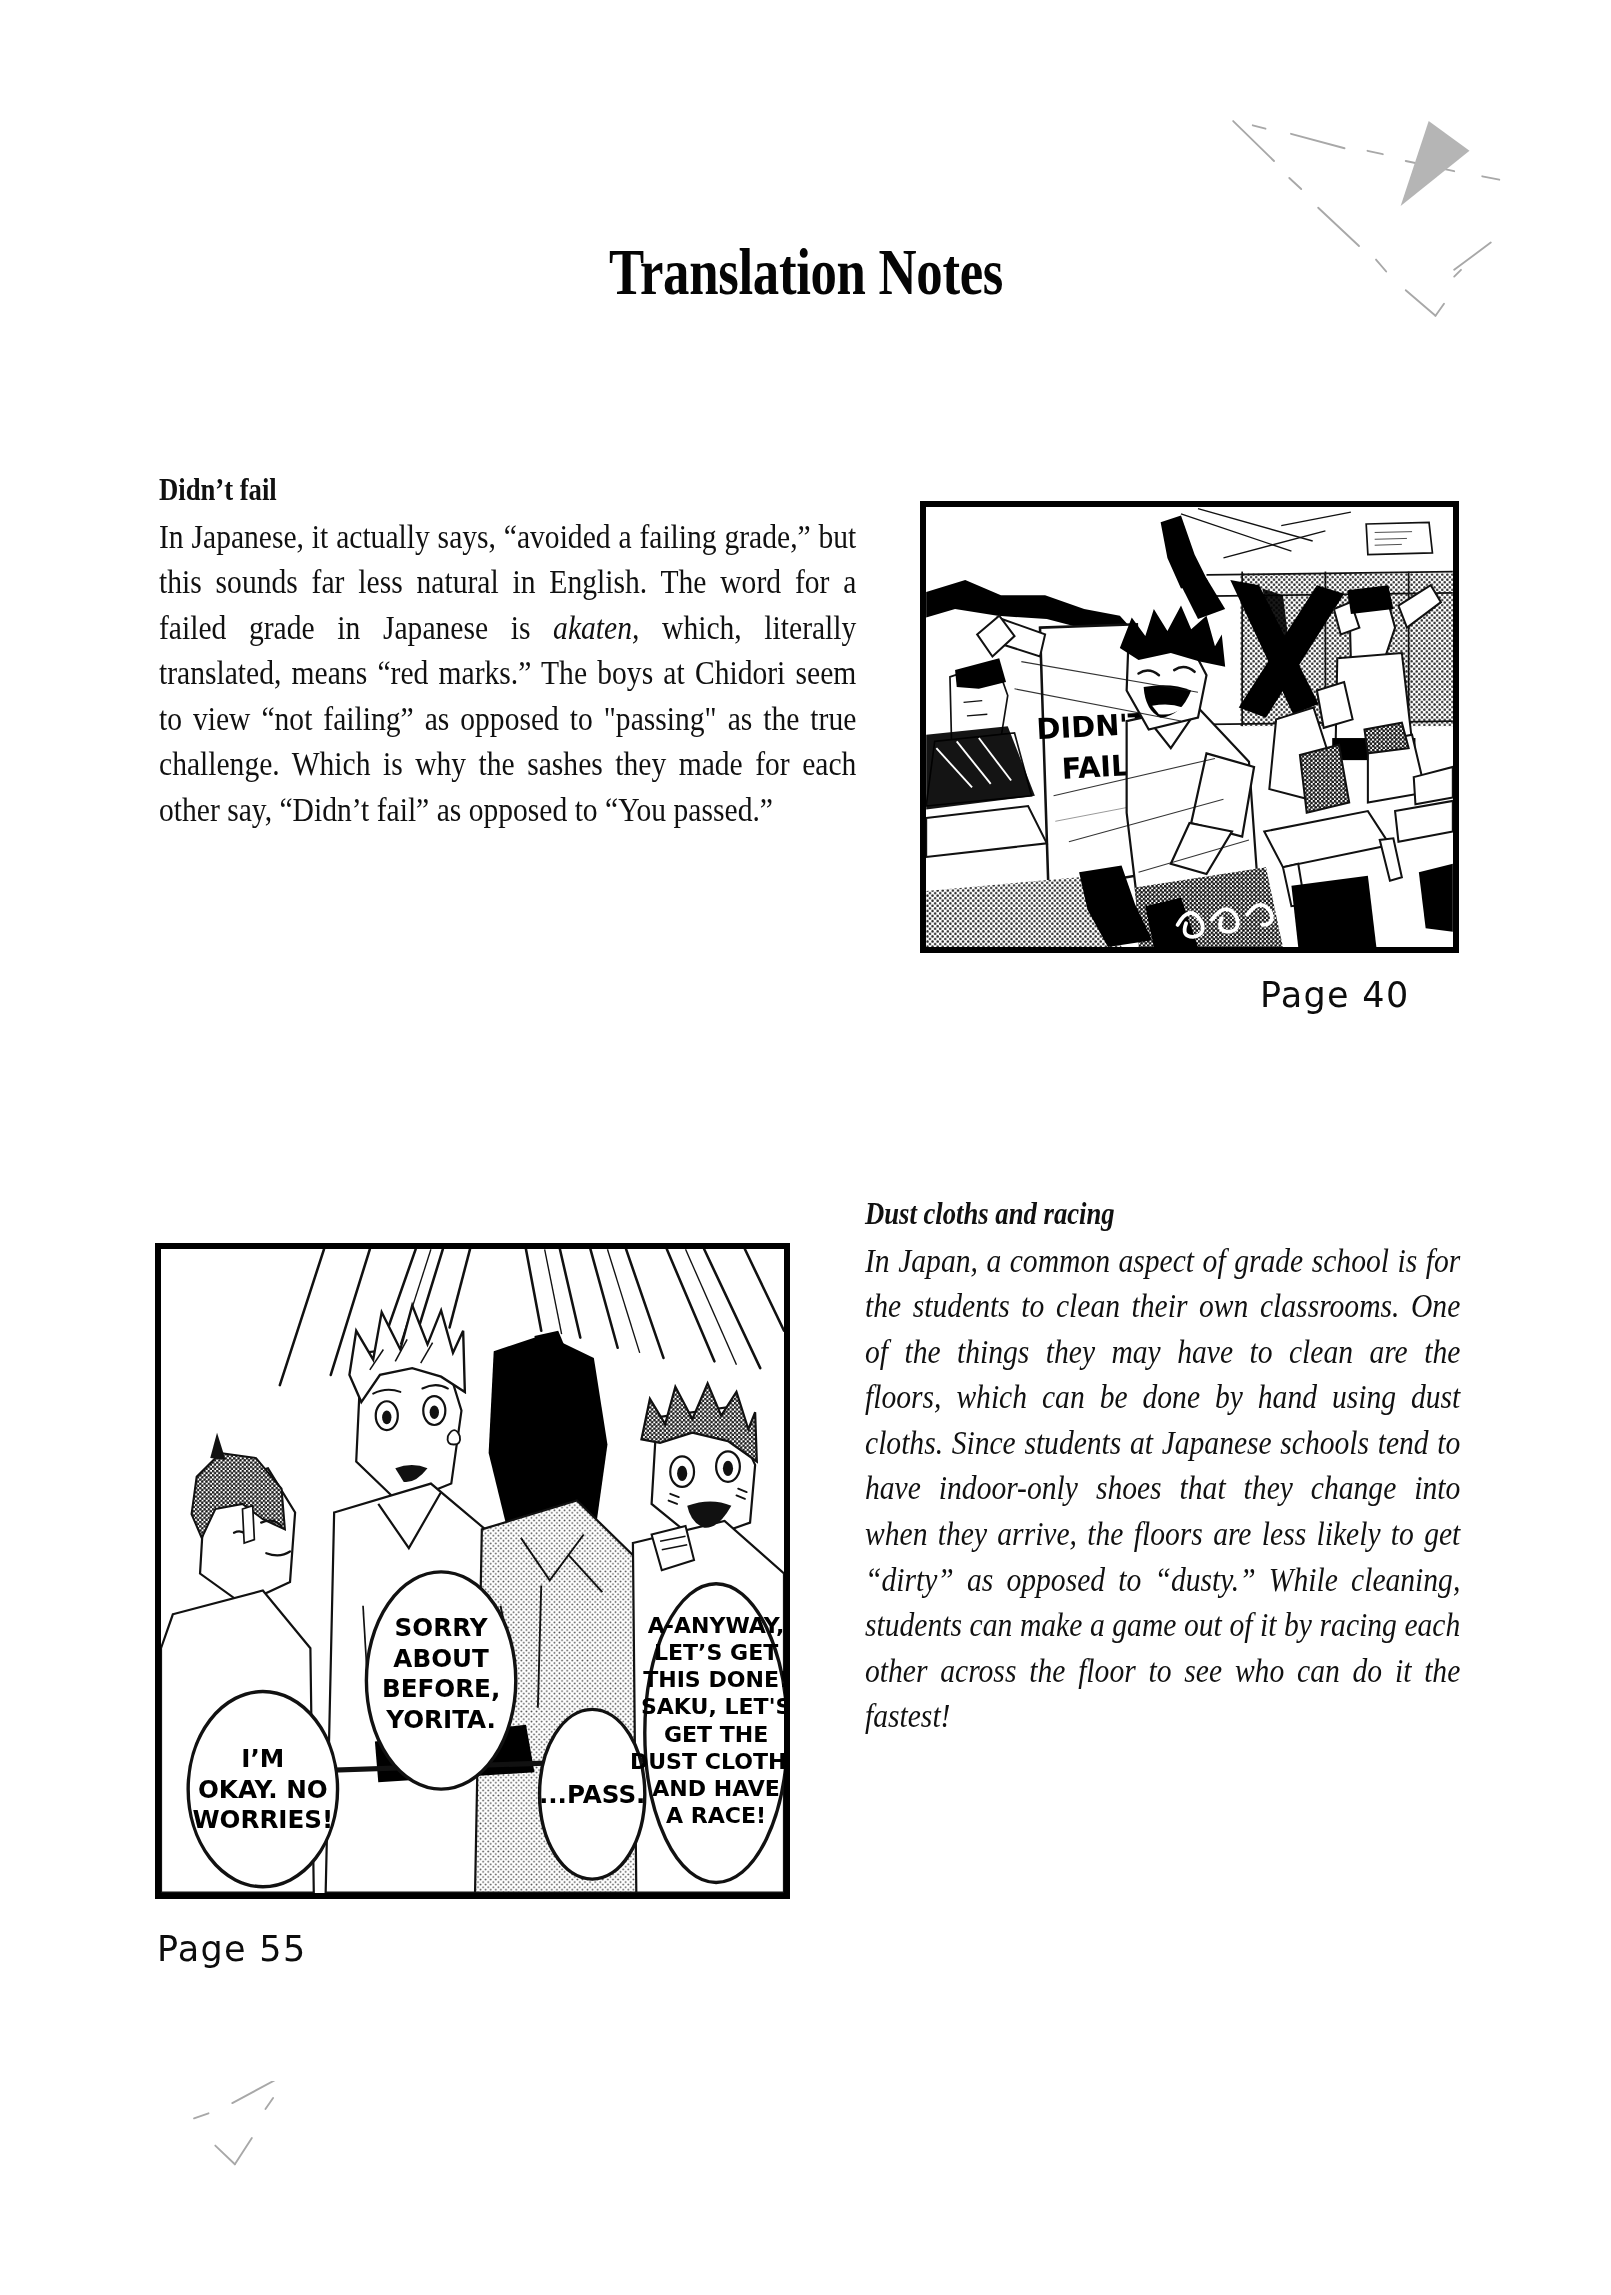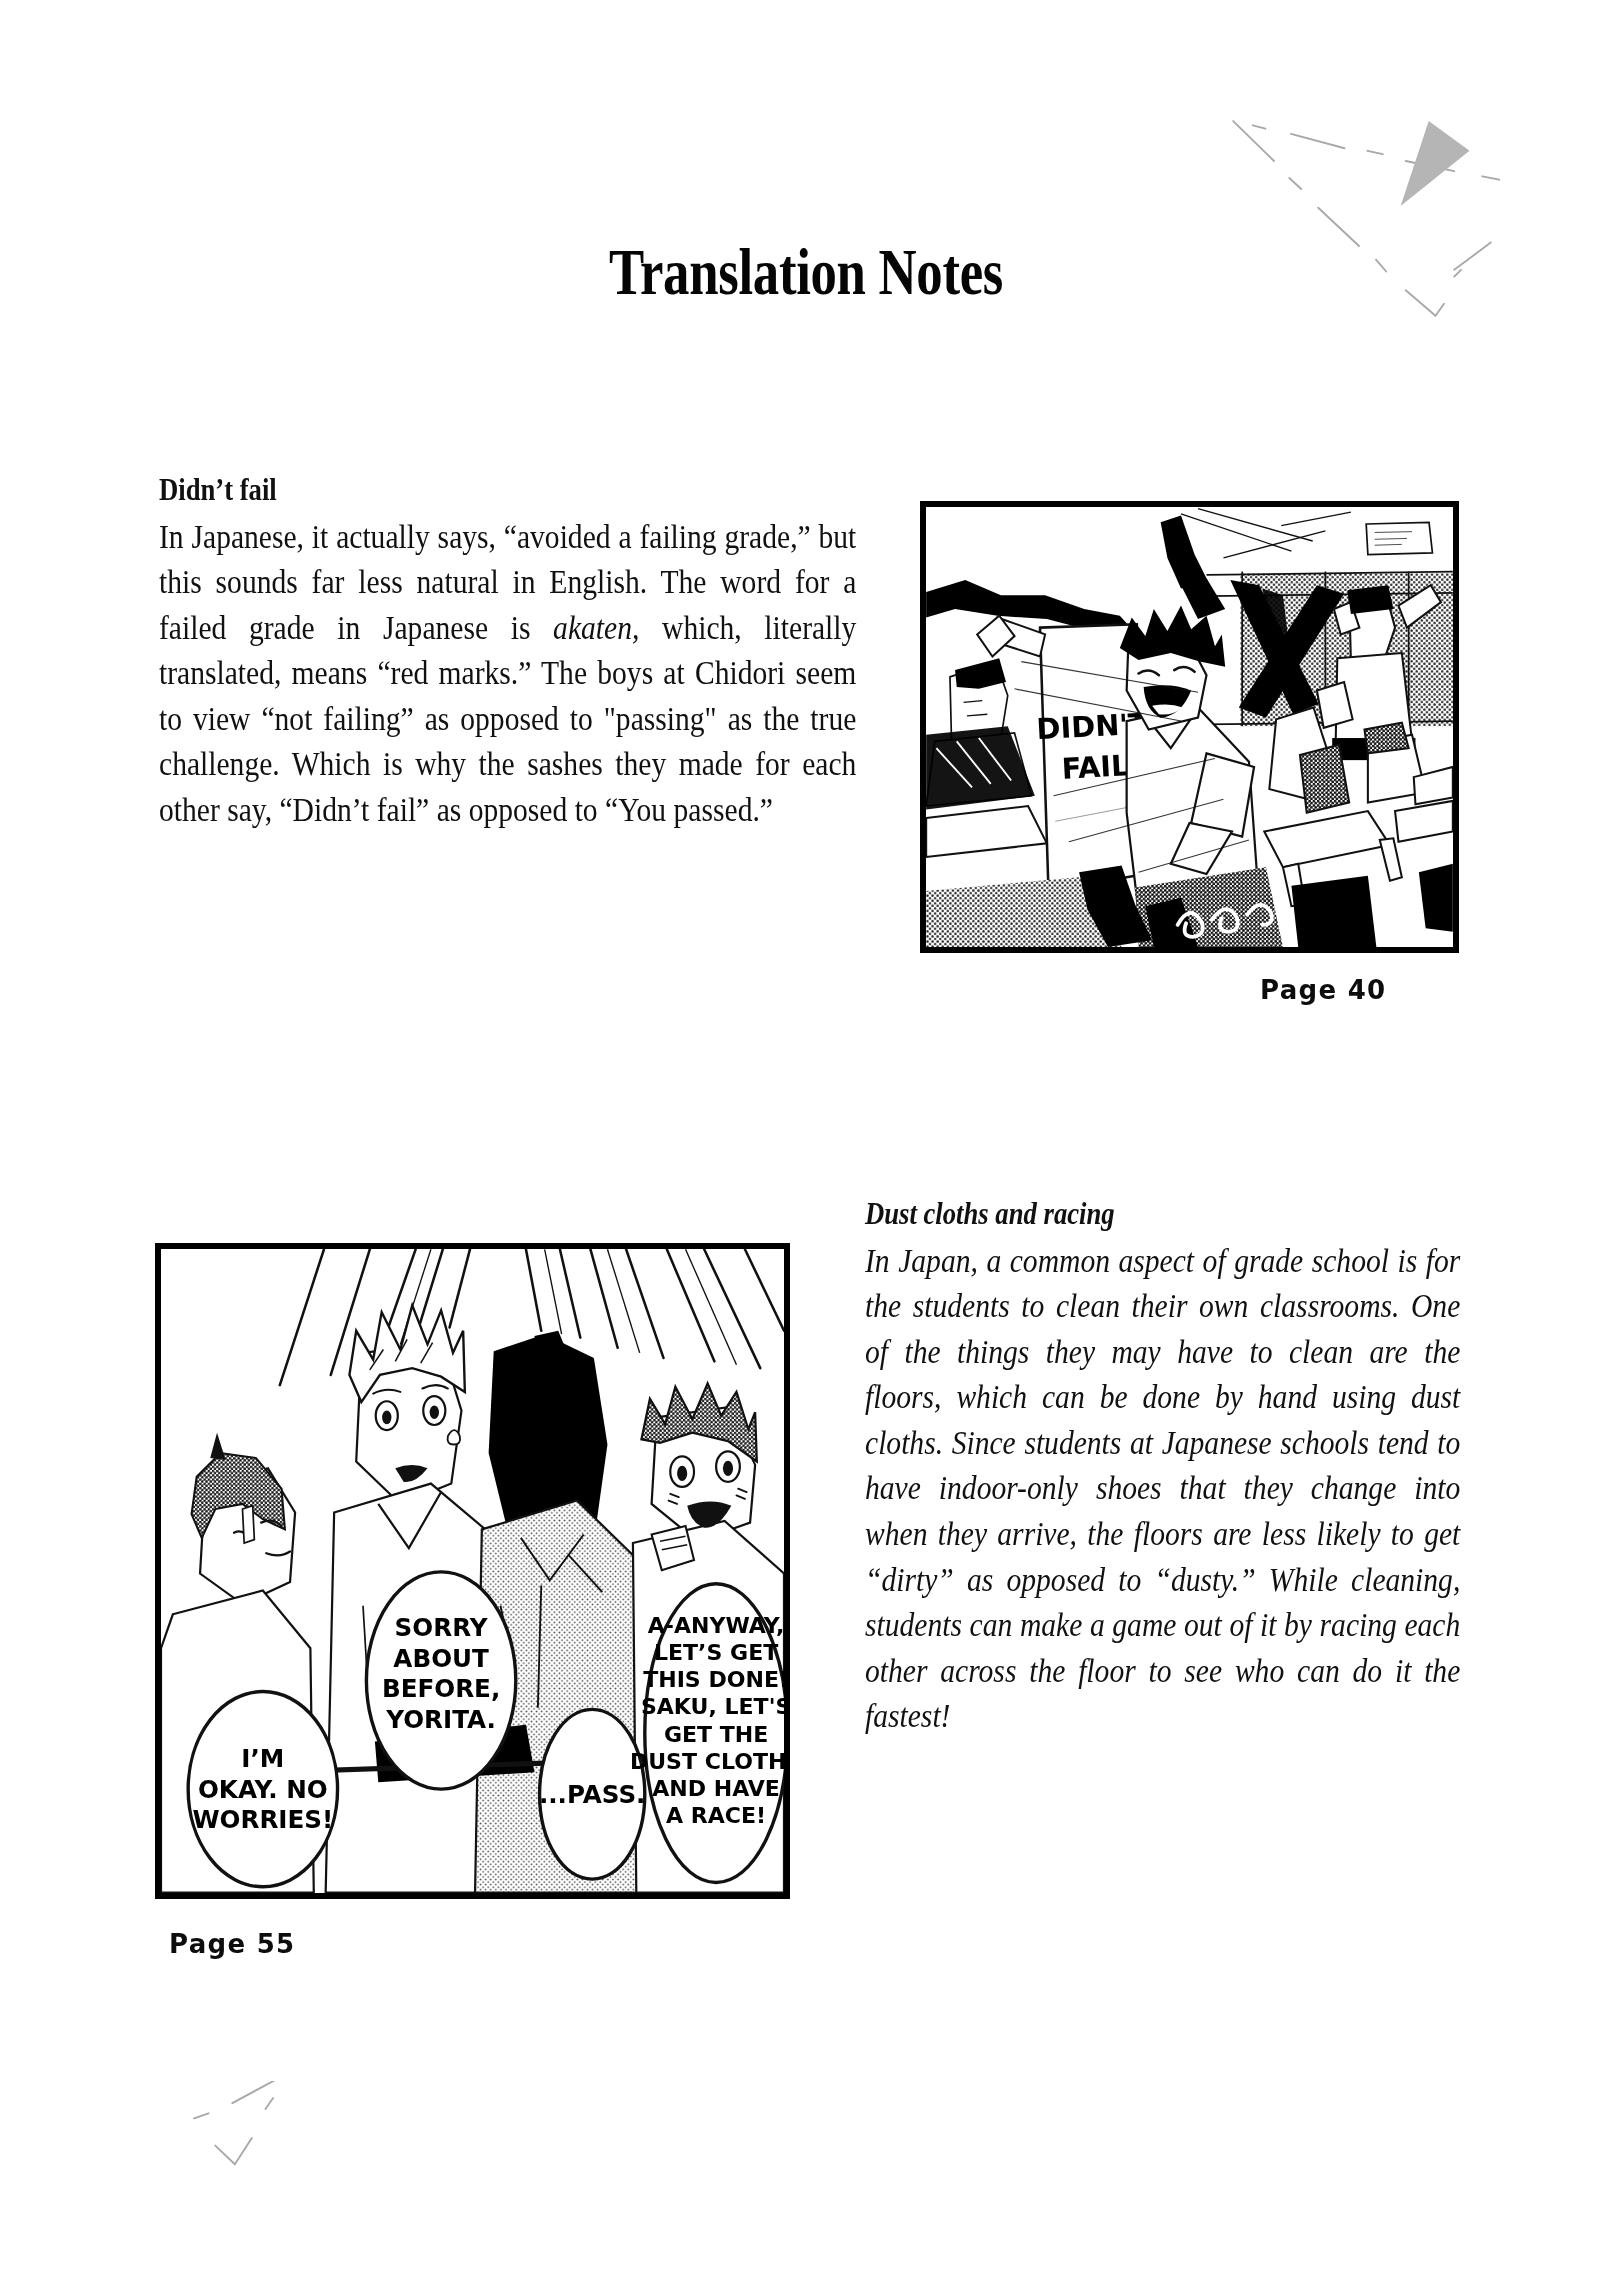--- a/index.html
+++ b/index.html
@@ -92,27 +92,27 @@
   }
   #panel-didnt-fail { top: 501px; left: 920px; width: 539px; height: 452px; }
   #panel-dust-cloths { top: 1243px; left: 155px; width: 635px; height: 656px; }
 
   .panel svg { display: block; width: 100%; height: 100%; }
 
   
   .page-caption {
     position: absolute;
     font-family: "DejaVu Sans", "Liberation Sans", sans-serif;
-    font-size: 26px;
-    font-weight: 700;
+    font-size: 35px;
+    font-weight: 400;
     letter-spacing: 1.3px;
     color: #0d0d0d;
   }
   #caption-page-40 { top: 975px; left: 1260px; }
-  #caption-page-55 { top: 1929px; left: 169px; }
+  #caption-page-55 { top: 1929px; left: 157px; }
 
   
   .bubble-text {
     font-family: "DejaVu Sans", "Liberation Sans", sans-serif;
     font-weight: bold;
     text-anchor: middle;
     fill: #000000;
   }
 </style>
 </head>

